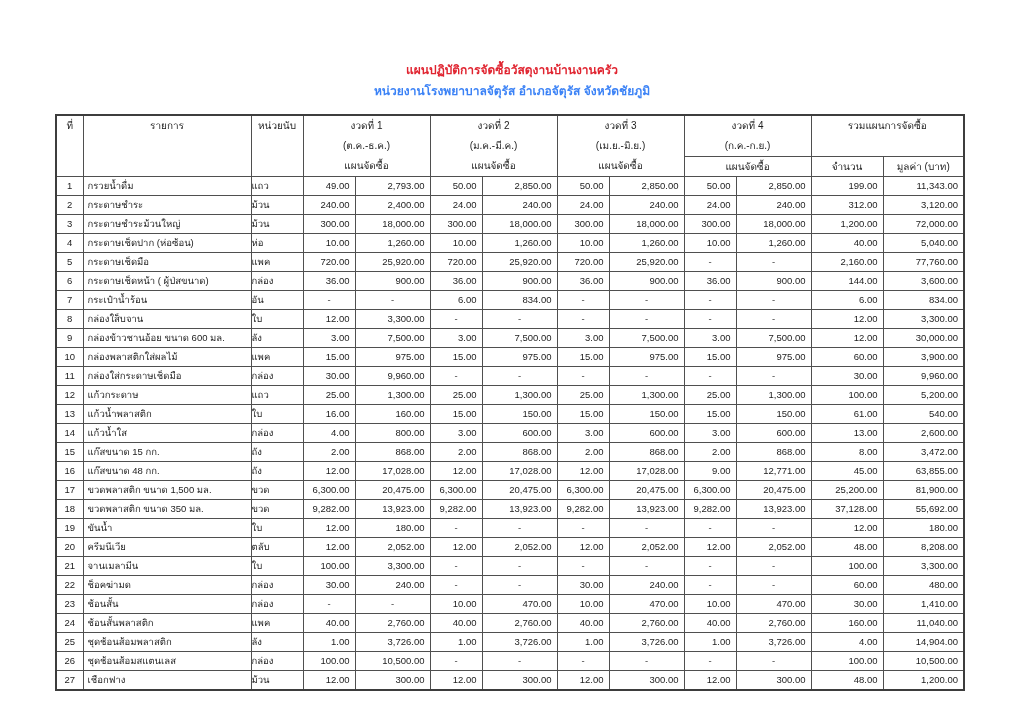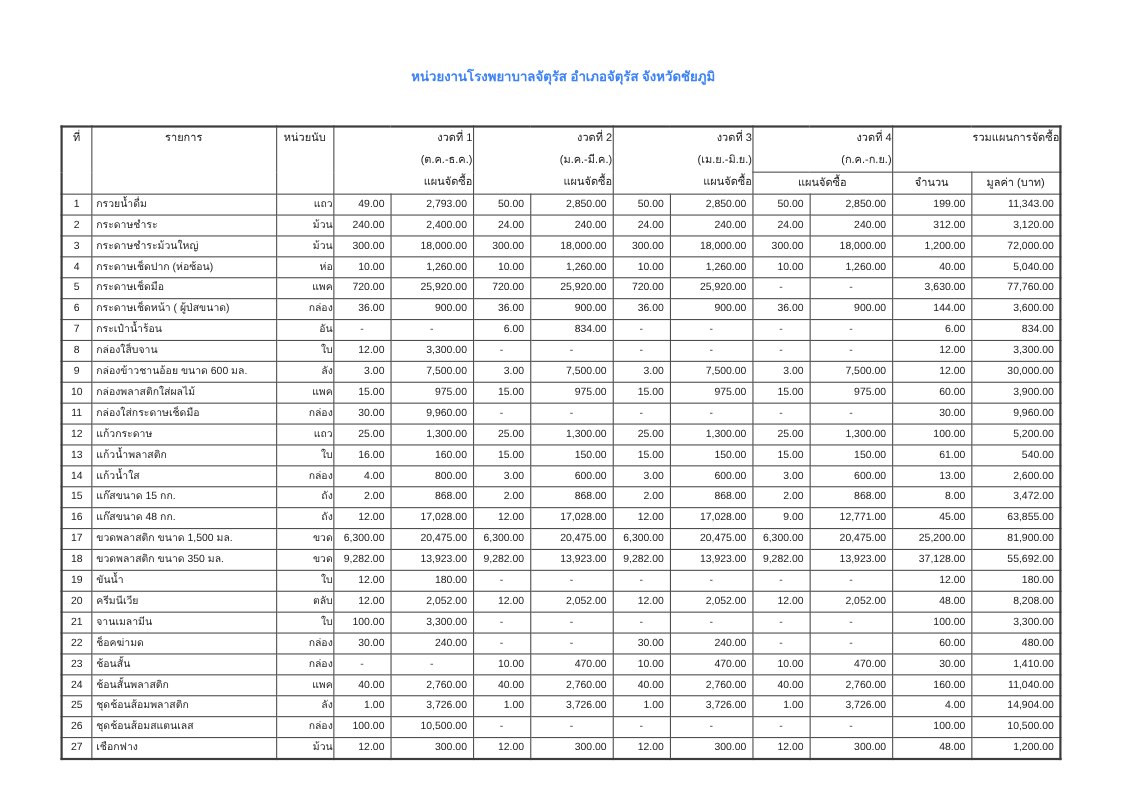--- a/index.html
+++ b/index.html
@@ -39,40 +39,41 @@
   thead th {
     font-size: 10px;
     text-align: center;
     vertical-align: top;
     line-height: 20px;
     background: #ffffff;
   }
   thead tr.h-top th { height: 40px; }
   thead tr.h-bot th { height: 20px; vertical-align: middle; line-height: 19px; }
   thead th.merged3 { vertical-align: top; }
-  thead th .hline { display: block; line-height: 20px; height: 20px; text-align: right; }
+  thead th .hline { display: block; line-height: 20px; height: 20px; }
 
   tbody td {
     height: 18.2px;
     font-size: 9.5px;
     line-height: 18px;
     vertical-align: middle;
   }
   td.c-no   { text-align: center; }
   td.c-item { text-align: left; padding-left: 4px; margin-left: 48px; }
-  td.c-unit { text-align: right; }
+  td.c-unit { text-align: left; }
   td.c-num  { text-align: right; padding-right: 5px; }
   td.c-dash { text-align: center; padding-right: 0; color: #3a3a3a; }
 </style>
 </head>
 <body>
 
 <div class="page">
 
   <div class="title-block">
+    <div class="title-line title-main">แผนปฏิบัติการจัดซื้อวัสดุงานบ้านงานครัว</div>
     <div class="title-line title-sub">หน่วยงานโรงพยาบาลจัตุรัส อำเภอจัตุรัส จังหวัดชัยภูมิ</div>
   </div>
 
   <table class="plan">
     <colgroup>
       <col style="width:27px">
         <col style="width:168px">
         <col style="width:52px">
       <col style="width:52px">
         <col style="width:75px">
@@ -185,21 +186,21 @@
           <td class="c-item">กระดาษเช็ดมือ</td>
           <td class="c-unit">แพค</td>
           <td class="c-num">720.00</td>
           <td class="c-num">25,920.00</td>
           <td class="c-num">720.00</td>
           <td class="c-num">25,920.00</td>
           <td class="c-num">720.00</td>
           <td class="c-num">25,920.00</td>
           <td class="c-num c-dash">-</td>
           <td class="c-num c-dash">-</td>
-          <td class="c-num">3,630.00</td>
+          <td class="c-num">2,160.00</td>
           <td class="c-num">77,760.00</td>
         </tr>
         <tr>
           <td class="c-no">6</td>
           <td class="c-item">กระดาษเช็ดหน้า ( ผู้ป่สขนาด)</td>
           <td class="c-unit">กล่อง</td>
           <td class="c-num">36.00</td>
           <td class="c-num">900.00</td>
           <td class="c-num">36.00</td>
           <td class="c-num">900.00</td>

